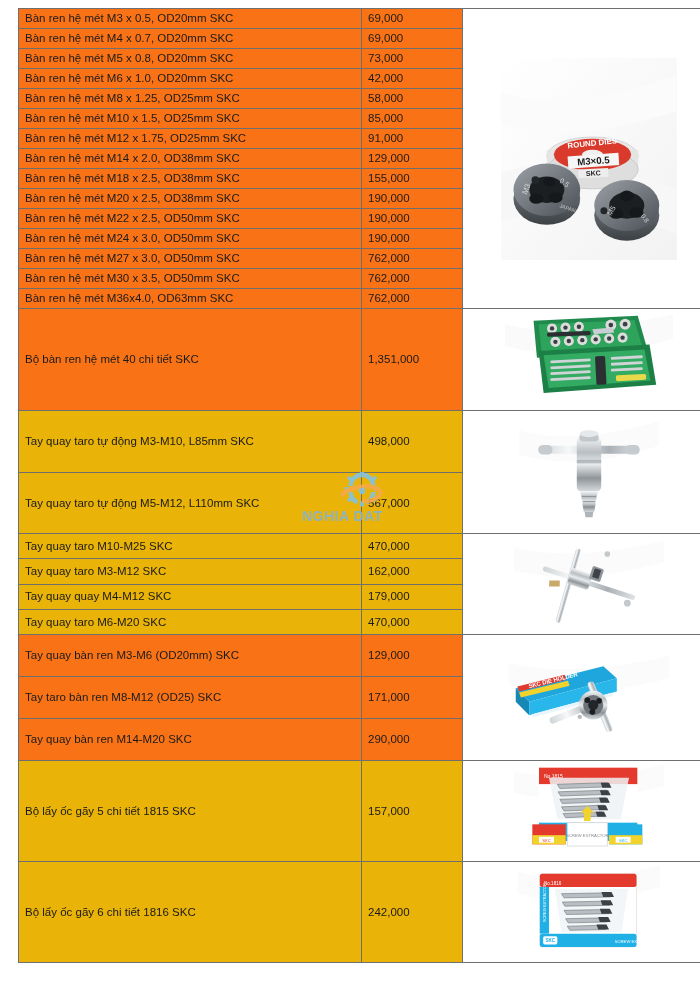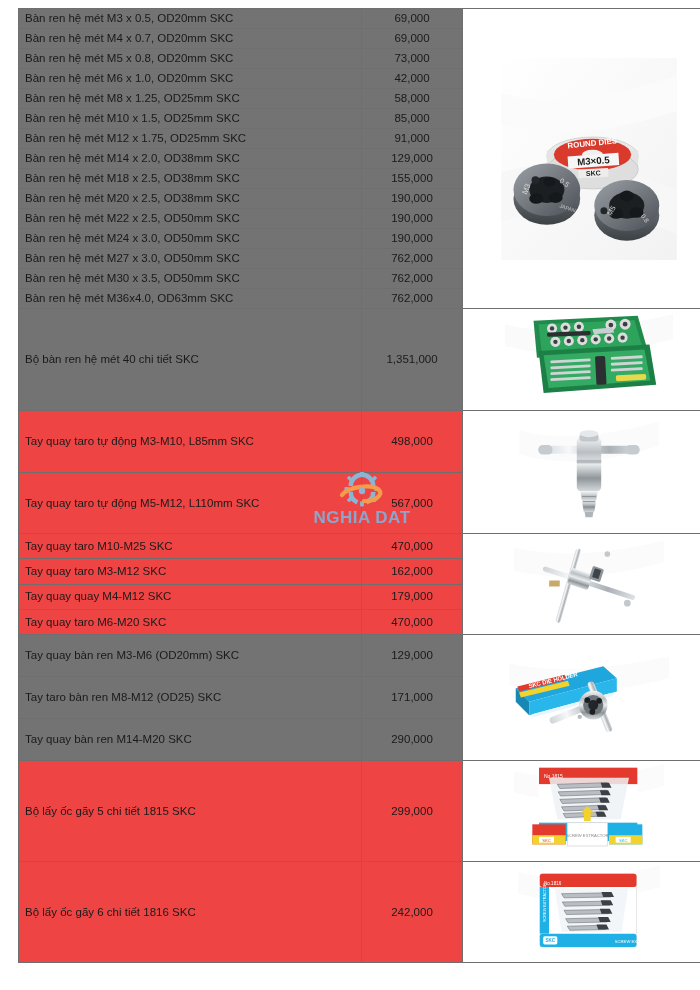--- a/index.html
+++ b/index.html
@@ -31,24 +31,24 @@
   table.pricelist td {
     border: 1px solid #6f6f6f;
     padding: 0 6px;
     font-size: 11.5px;
     color: #1a1a1a;
     line-height: 1.25;
     vertical-align: middle;
     background: #ffffff;
   }
   td.c-name { width: 330px; text-align: left; }
-  td.c-price { width: 88px; text-align: center; padding-right: 8px; }
+  td.c-price { width: 88px; text-align: left; padding-right: 8px; }
   td.c-img   { width: 239px; text-align: center; padding: 0; background: #ffffff; }
-  tr.yellow td.c-name, tr.yellow td.c-price { background: #737373; }
-  tr.blue   td.c-name, tr.blue   td.c-price { background: #ef4444; }
+  tr.yellow td.c-name, tr.yellow td.c-price { background: #f97316; }
+  tr.blue   td.c-name, tr.blue   td.c-price { background: #eab308; }
 
   
   .photo {
     position: relative;
     width: 239px;
     height: 100%;
     background: #ffffff;
     display: flex;
     align-items: center;
     justify-content: center;
@@ -64,22 +64,22 @@
     width: 120px;
     height: 58px;
     pointer-events: none;
     opacity: .88;
   }
   #watermark .wm-text {
     position: absolute;
     left: 0;
     top: 36px;
     width: 120px;
-    text-align: center;
-    font-size: 17px;
+    text-align: left;
+    font-size: 14px;
     font-weight: bold;
     letter-spacing: .5px;
     color: #7FB3DC;
     font-family: "Liberation Sans", sans-serif;
   }
   #watermark .wm-mark {
     position: absolute;
     left: 33px;
     top: 0;
     width: 54px;
@@ -398,21 +398,21 @@
           <tr class="yellow" style="height: 42px;">
             <td class="c-name">Tay taro bàn ren M8-M12 (OD25) SKC</td>
             <td class="c-price">171,000</td>
           </tr>
           <tr class="yellow" style="height: 42px;">
             <td class="c-name">Tay quay bàn ren M14-M20 SKC</td>
             <td class="c-price">290,000</td>
           </tr>
           <tr class="blue" style="height: 86px;">
             <td class="c-name">Bộ lấy ốc gãy 5 chi tiết 1815 SKC</td>
-            <td class="c-price">299,000</td>
+            <td class="c-price">157,000</td>
             <td class="c-img" rowspan="1">
               <div class="photo">
                 <svg id="art-screw-extractor-set-1815-display-box-photo" viewBox="0 0 180 120" width="150" height="100">
     <rect width="180" height="120" fill="#fff"></rect>
     <path d="M0 12 Q70 30 180 4 L180 30 Q80 58 0 38 Z" fill="#fbfbfb"></path>
 
     <g transform="translate(30,8)">
       <rect x="0" y="0" width="118" height="20" fill="#e43a2d"></rect>
       <rect x="0" y="20" width="118" height="46" fill="#ffffff"></rect>
       <rect x="0" y="66" width="118" height="22" fill="#1fb0e5"></rect>

